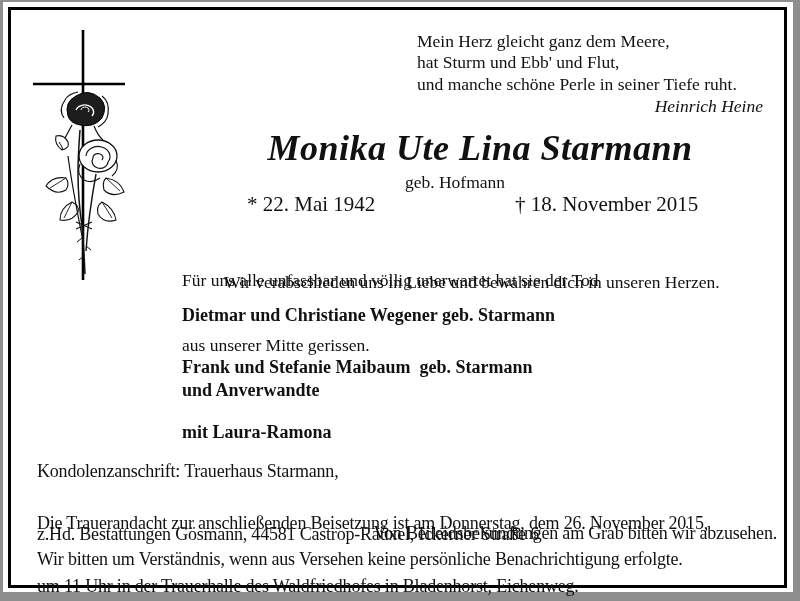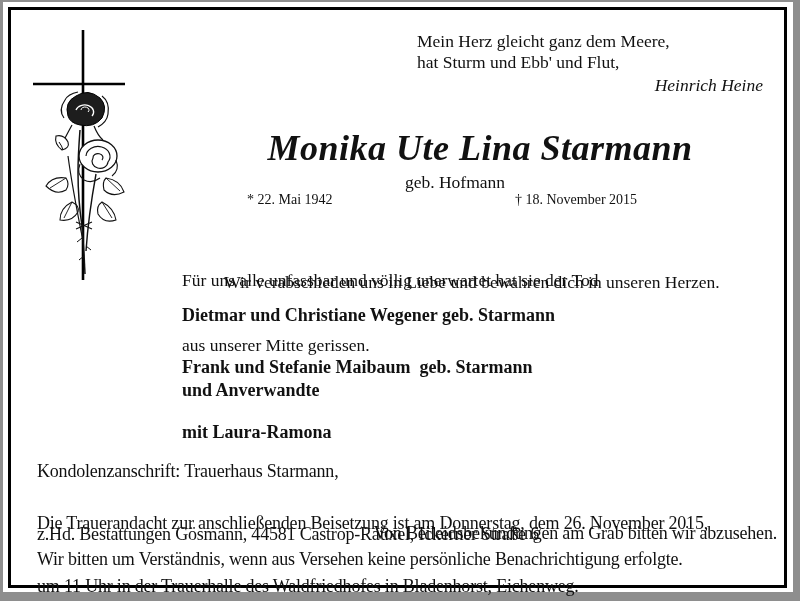--- a/index.html
+++ b/index.html
@@ -35,21 +35,21 @@
     left:177px;top:127px;width:600px;text-align:center;
   }
   .deceased-name{
     font-size:36px;font-weight:bold;line-height:38px;
     letter-spacing:0.5px;white-space:nowrap;font-style:italic;
   }
   .maiden{
     left:177px;top:170px;width:550px;text-align:center;
     font-size:17.5px;
   }
-  .date{font-size:14px;white-space:nowrap;}
+  .date{font-size:21px;white-space:nowrap;}
   .birth{left:244px;top:190px;}
   .death{left:512px;top:190px;}
   .bodytext{
     font-size:17.5px;line-height:21.5px;white-space:pre-wrap;
   }
   .p1{left:179px;top:225px;width:580px;}
   .p2{left:179px;top:270px;width:580px;text-align:center;}
   .mourner{
     font-size:18px;font-weight:bold;line-height:21.5px;white-space:pre-wrap;
   }
@@ -105,20 +105,21 @@
     <path d="M68,148 C64,170 60,195 58,225" fill="none" stroke="#111" stroke-width="1.4"></path>
     <path d="M40,130 C44,160 50,190 55,215" fill="none" stroke="#111" stroke-width="1.2"></path>
     <path d="M48,196 L64,203 M48,203 L64,196" stroke="#111" stroke-width="1.1"></path>
     <path d="M54,212 l-5,4 M58,220 l5,4 M56,230 l-5,4" stroke="#111" stroke-width="1"></path>
     <path d="M56,228 L57,248" stroke="#111" stroke-width="1.5"></path>
   </svg>
 
   <div class="abs poem">
     <div>Mein Herz gleicht ganz dem Meere,</div>
     <div>hat Sturm und Ebb' und Flut,</div>
+    <div>und manche schöne Perle in seiner Tiefe ruht.</div>
     <div class="poem-attr">Heinrich Heine</div>
   </div>
 
   <div class="abs title-block">
     <div class="deceased-name">Monika Ute Lina Starmann</div>
   </div>
   <div class="abs maiden">geb. Hofmann</div>
 
   <div class="abs date birth">* 22. Mai 1942</div>
   <div class="abs date death">† 18. November 2015</div>

